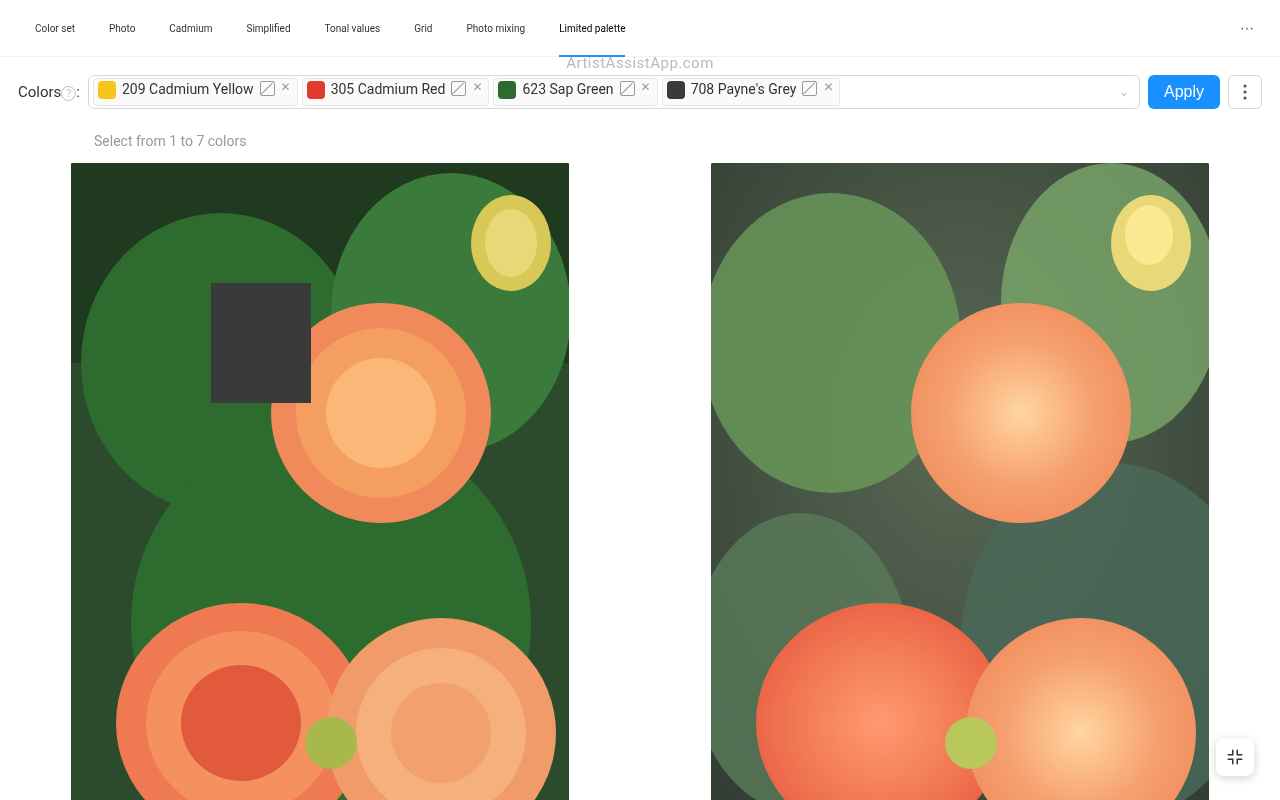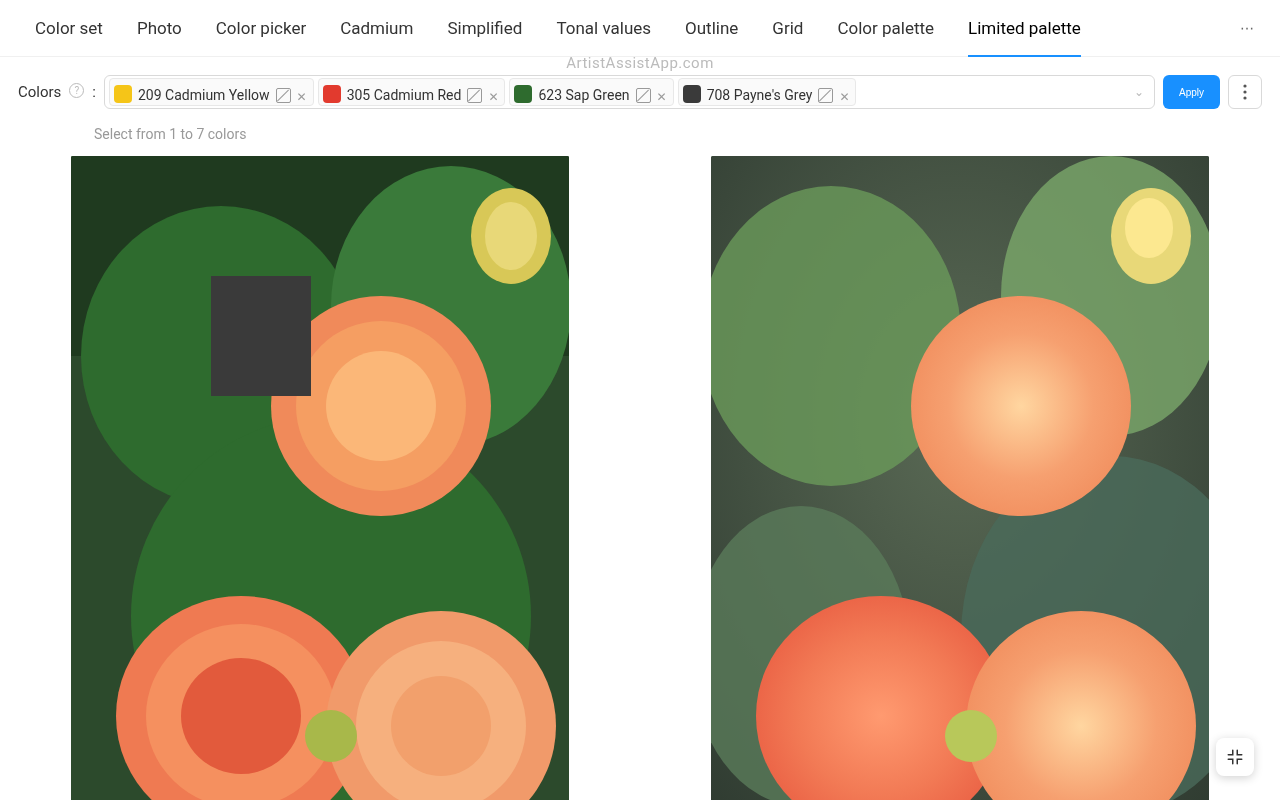--- a/index.html
+++ b/index.html
@@ -20,21 +20,21 @@
       border-bottom: 1px solid #f0f0f0;
       padding: 0 18px;
       gap: 0;
       position: relative;
     }
     .tab {
       padding: 0 17px;
       height: 57px;
       display: flex;
       align-items: center;
-      font-size: 17px;
+      font-size: 10px;
       color: #333;
       cursor: pointer;
       white-space: nowrap;
       position: relative;
     }
     .tab.active {
       color: #000000;
     }
     .tab.active::after {
       content: "";
@@ -65,22 +65,22 @@
     .controls {
       display: flex;
       align-items: center;
       padding: 18px 18px 4px 18px;
       gap: 8px;
       position: relative;
       z-index: 2;
     }
     .colors-label {
       display: flex;
-      align-items: flex-start;
-      gap: 8px;
+      align-items: flex-end;
+      gap: 0;
       font-size: 15px;
       color: #333;
     }
     .help-icon {
       width: 15px;
       height: 15px;
       border: 1px solid #bbb;
       border-radius: 50%;
       display: inline-flex;
       align-items: center;
@@ -95,21 +95,21 @@
       border-radius: 6px;
       display: flex;
       align-items: center;
       padding: 2px 30px 2px 4px;
       gap: 4px;
       position: relative;
       flex-wrap: wrap;
     }
     .color-tag {
       display: inline-flex;
-      align-items: flex-end;
+      align-items: flex-start;
       gap: 6px;
       background: #fafafa;
       border: 1px solid #e8e8e8;
       border-radius: 4px;
       padding: 2px 6px 2px 4px;
       height: 28px;
       font-size: 14px;
       color: #333;
     }
     .swatch {
@@ -151,40 +151,40 @@
       color: #bbb;
       font-size: 12px;
     }
     .apply-btn {
       background: #1890ff;
       color: #fff;
       border: none;
       border-radius: 6px;
       height: 34px;
       padding: 0 16px;
-      font-size: 10px;
+      font-size: 16px;
       cursor: pointer;
     }
     .more-btn {
       height: 34px;
       width: 34px;
       border: 1px solid #d9d9d9;
       border-radius: 6px;
       background: #fff;
       display: flex;
       align-items: center;
       justify-content: center;
       cursor: pointer;
       color: #555;
     }
     .hint {
       font-size: 14px;
       color: #999;
       padding-left: 94px;
-      margin-top: 13px;
+      margin-top: 20px;
     }
     .images {
       display: flex;
       gap: 142px;
       justify-content: center;
       padding: 14px 70px 0;
     }
     .panel {
       width: 498px;
       height: 660px;
@@ -209,27 +209,25 @@
       cursor: pointer;
     }
     .floating svg { width: 18px; height: 18px; }
   </style>
 </head>
 <body>
 
 <div class="tabs">
   <div class="tab">Color set</div>
   <div class="tab">Photo</div>
-  <div class="tab">Color picker</div>
   <div class="tab">Cadmium</div>
   <div class="tab">Simplified</div>
   <div class="tab">Tonal values</div>
-  <div class="tab">Outline</div>
   <div class="tab">Grid</div>
-  <div class="tab">Color palette</div>
+  <div class="tab">Photo mixing</div>
   <div class="tab active">Limited palette</div>
   <div class="overflow-btn">⋯</div>
 </div>
 
 <div class="watermark">ArtistAssistApp.com</div>
 
 <div class="controls">
   <div class="colors-label">
     <span>Colors</span>
     <span class="help-icon">?</span>

